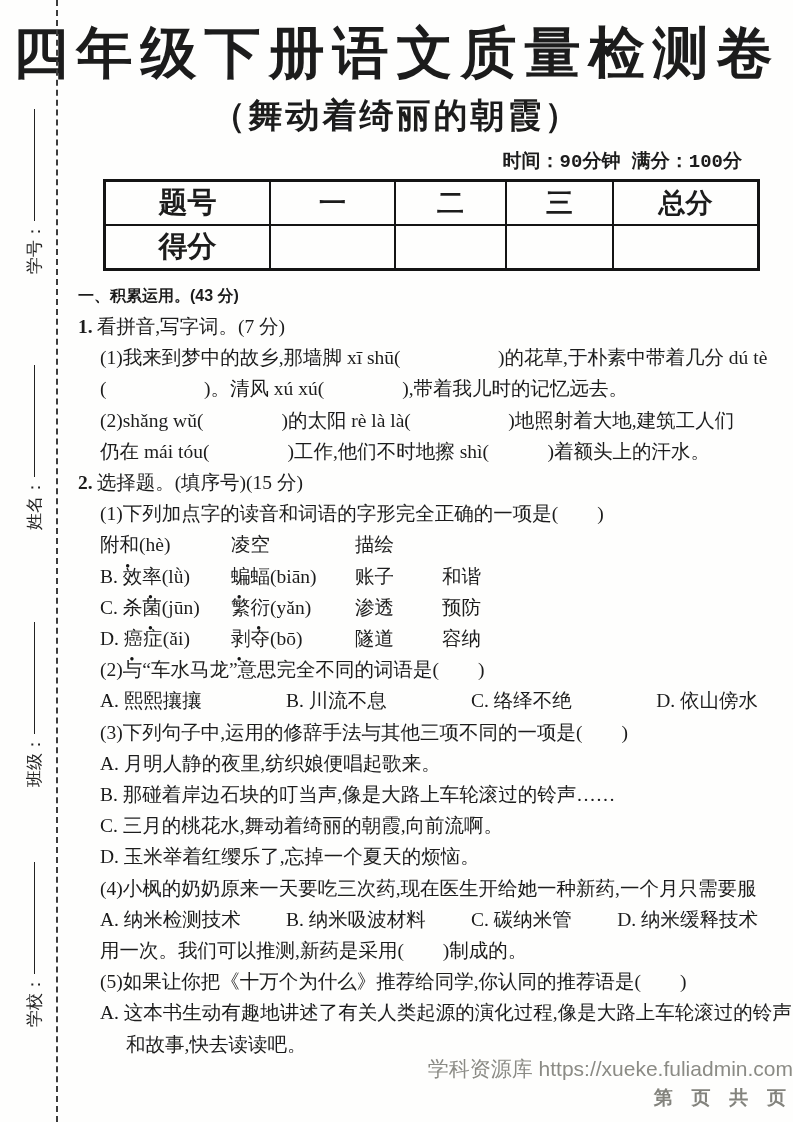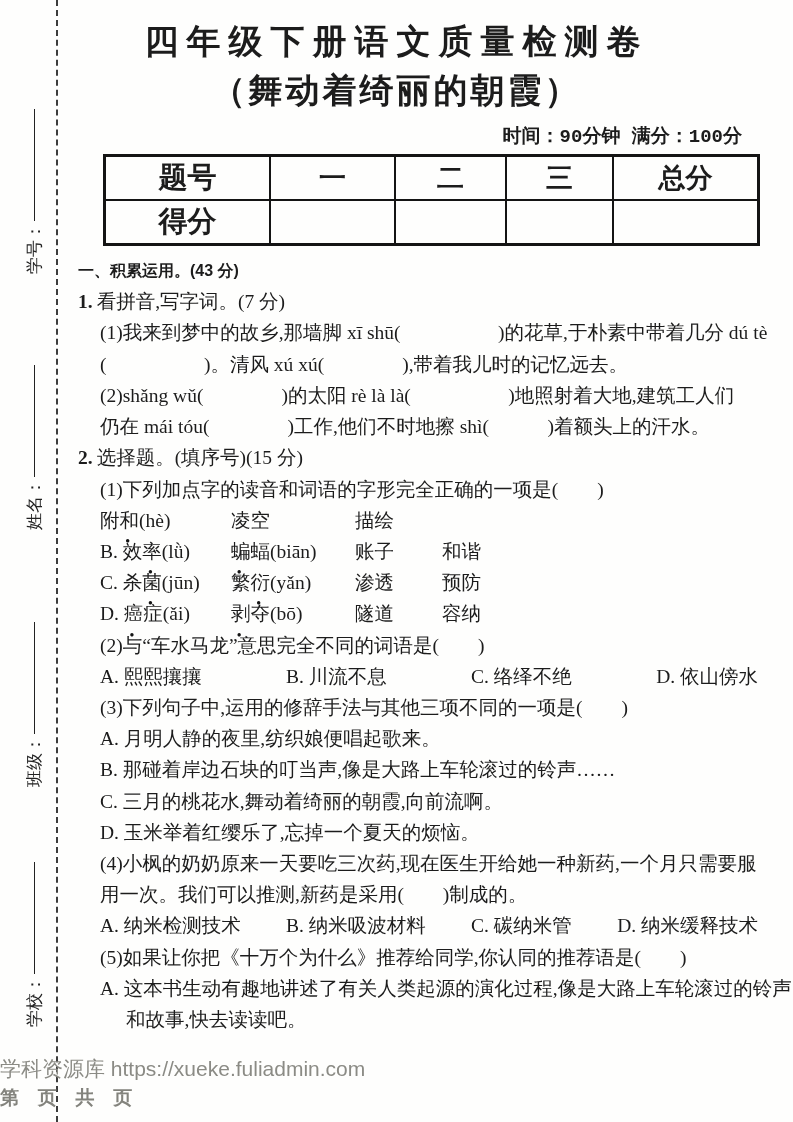--- a/index.html
+++ b/index.html
@@ -7,21 +7,21 @@
         font-family:"Liberation Serif",serif;color:#1c1c1c;}
   
   .cut-line{position:absolute;left:56px;top:0;height:100%;width:0;border-left:2px dashed #3c3c3c;}
   
   .m-item{position:absolute;left:-76px;width:220px;height:30px;display:flex;align-items:center;
           transform:rotate(-90deg);font-family:"Liberation Sans",sans-serif;font-size:17px;color:#222;
           white-space:nowrap;}
   .m-line{flex:0 0 112px;height:0;border-bottom:1.6px solid #222;margin-left:2px;}
   
   .title{padding-top:22px;text-align:center;font-family:"Liberation Sans",sans-serif;
-         font-weight:900;font-size:34px;letter-spacing:8px;line-height:1.12;}
+         font-weight:900;font-size:56px;letter-spacing:8px;line-height:1.12;}
   .subtitle{text-align:center;font-family:"Liberation Sans",sans-serif;font-weight:800;
             font-size:34px;letter-spacing:3px;margin-top:8px;}
   .meta{font-family:Liberation Mono, monospace;font-weight:700;font-size:19px;
         text-align:right;margin:9px 51px 5px 0;}
   
   table.score{border-collapse:collapse;margin-left:103px;table-layout:fixed;
               font-family:"Liberation Sans",sans-serif;}
   table.score td{border:2px solid #141414;text-align:center;font-weight:700;font-size:27px;
                  padding:0;height:42px;}
   table.score{border:3px solid #141414;}
@@ -31,21 +31,21 @@
   .sec-heading{font-family:"Liberation Sans",sans-serif;font-weight:800;font-size:16px;}
   .stem-num{font-weight:700;margin-right:4px;}
   .indent{padding-left:22px;}
   .indent2{padding-left:48px;}
   .opt-grid{display:grid;grid-template-columns:131px 124px 87px auto;padding-left:22px;}
   .opt-flex{display:flex;justify-content:space-between;padding-left:22px;padding-right:4px;}
   .dot-under{position:relative;display:inline-block;}
   .dot-under::after{content:"●";position:absolute;left:50%;margin-left:-4px;bottom:-9px;
                     font-size:8px;line-height:8px;color:#141414;}
   
-  .footer{position:absolute;left:0;right:0;bottom:11px;text-align:left;}
+  .footer{position:absolute;left:0;right:0;bottom:11px;text-align:right;}
   .f1{font-family:"Liberation Sans",sans-serif;font-size:21px;color:#8b8b85;}
   .f2{font-size:19px;color:#83837d;font-weight:700;letter-spacing:7px;margin-top:2px;}
 </style>
 </head>
 <body>
 
 <div class="page">
 
   <div class="cut-line"></div>
 
@@ -133,27 +133,27 @@
       <span>D. 依山傍水</span>
     </div>
 
     <div class="line indent">(3)下列句子中,运用的修辞手法与其他三项不同的一项是(　　)</div>
     <div class="line indent">A. 月明人静的夜里,纺织娘便唱起歌来。</div>
     <div class="line indent">B. 那碰着岸边石块的叮当声,像是大路上车轮滚过的铃声……</div>
     <div class="line indent">C. 三月的桃花水,舞动着绮丽的朝霞,向前流啊。</div>
     <div class="line indent">D. 玉米举着红缨乐了,忘掉一个夏天的烦恼。</div>
 
     <div class="line indent">(4)小枫的奶奶原来一天要吃三次药,现在医生开给她一种新药,一个月只需要服</div>
-    <div class="line indent">用一次。我们可以推测,新药是采用(　　)制成的。</div>
     <div class="line opt-flex">
       <span>A. 纳米检测技术</span>
       <span>B. 纳米吸波材料</span>
       <span>C. 碳纳米管</span>
       <span>D. 纳米缓释技术</span>
     </div>
+    <div class="line indent">用一次。我们可以推测,新药是采用(　　)制成的。</div>
 
     <div class="line indent">(5)如果让你把《十万个为什么》推荐给同学,你认同的推荐语是(　　)</div>
     <div class="line indent">A. 这本书生动有趣地讲述了有关人类起源的演化过程,像是大路上车轮滚过的铃声</div>
     <div class="line indent2">和故事,快去读读吧。</div>
   </div>
 
   <div class="footer">
     <div class="f1">学科资源库 https://xueke.fuliadmin.com</div>
     <div class="f2">第 页 共 页</div>
   </div>

